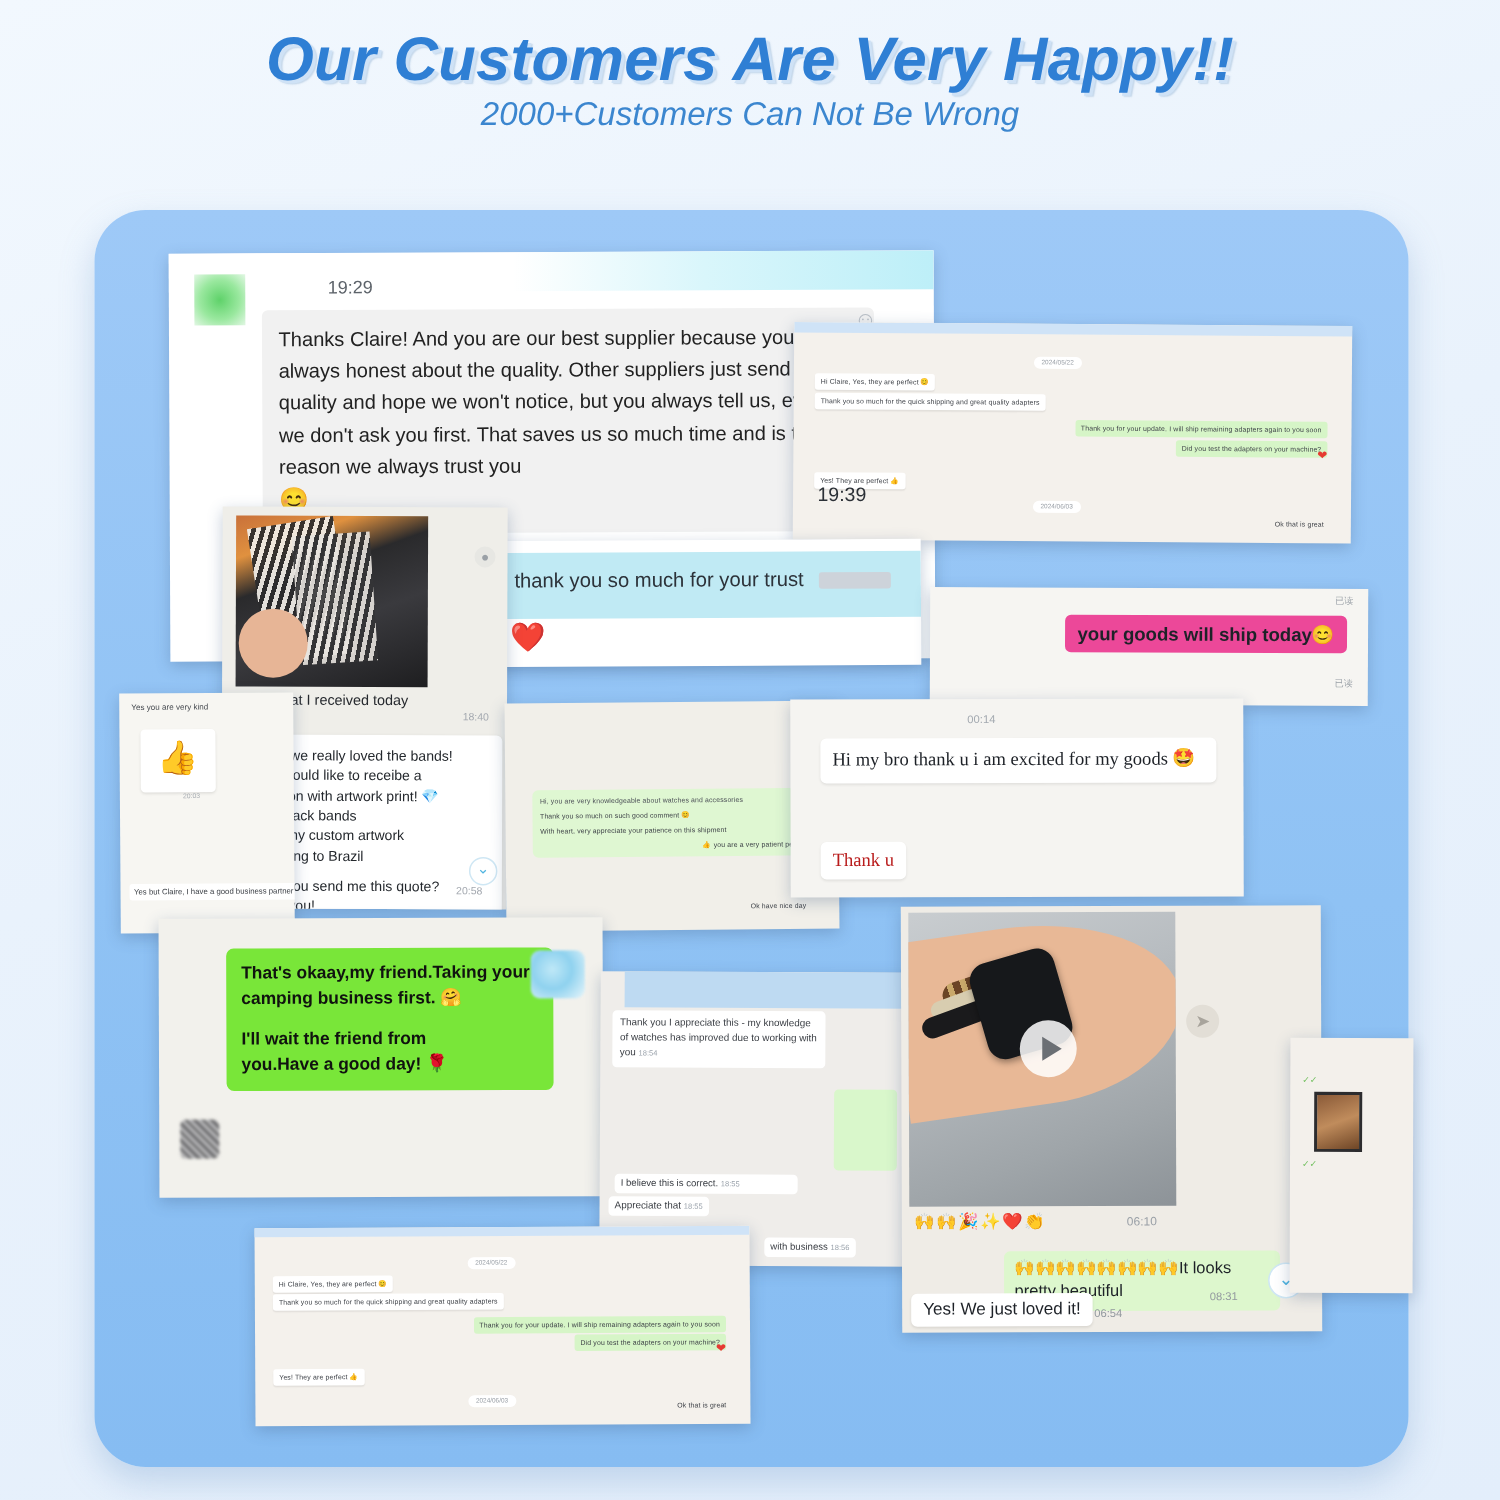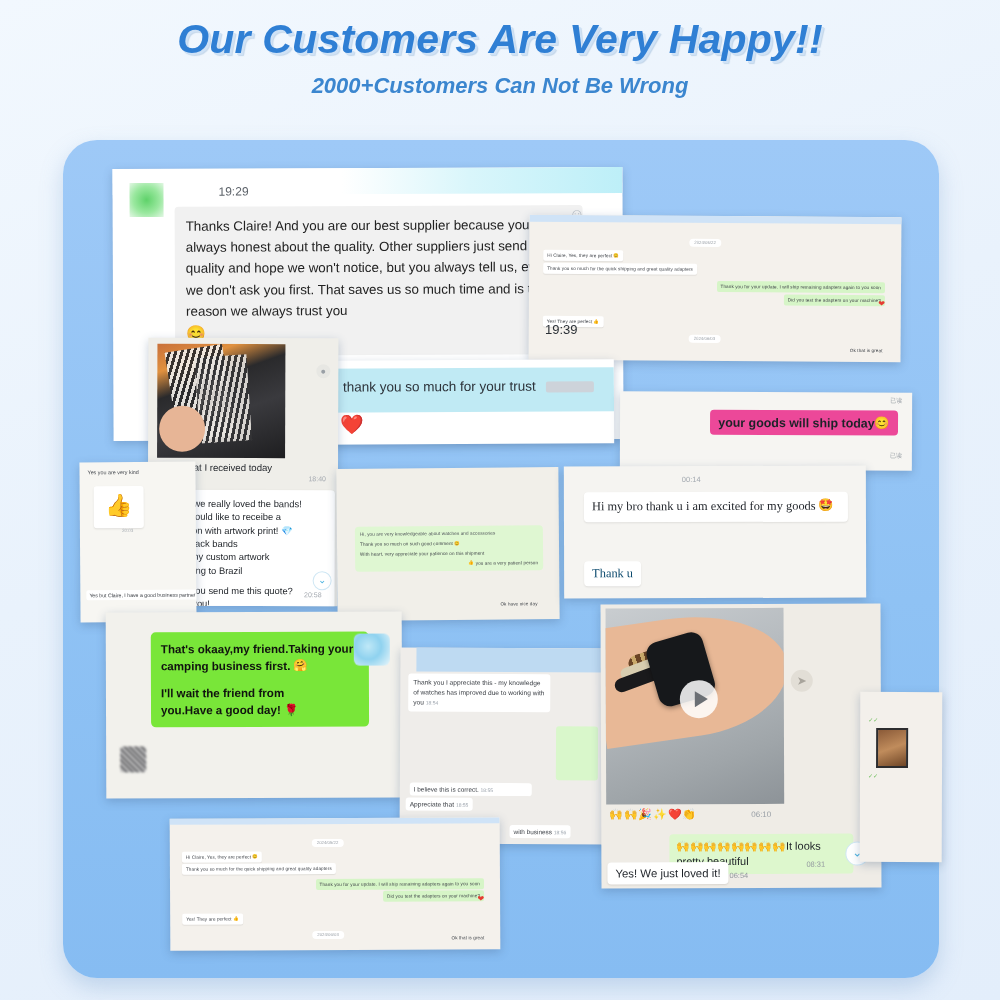--- a/index.html
+++ b/index.html
@@ -8,21 +8,21 @@
     background:linear-gradient(160deg,#f2f8fe 0%,#e9f2fc 45%,#e3eefb 100%);
     font-family:"Liberation Sans", sans-serif;
   }
   .hdr{position:absolute;left:0;top:0;width:1000px;text-align:center;}
   .hdr .t1{
     margin-top:16px;font-size:41px;font-weight:bold;font-style:italic;
     color:#2f7fd4;letter-spacing:.2px;
     text-shadow:2px 2px 0 #cfe2f6, 3px 3px 1px rgba(120,160,200,.35);
   }
   .hdr .t2{
-    margin-top:10px;font-size:22px;font-style:italic;color:#3b86cf;font-weight:700;
+    margin-top:0;font-size:22px;font-style:italic;color:#3b86cf;font-weight:400;
   }
   .panel{
     position:absolute;left:63px;top:140px;width:876px;height:838px;
     background:linear-gradient(180deg,#9ec9f7 0%,#8fc2f4 55%,#86bcf2 100%);
     border-radius:34px;box-shadow:0 10px 22px rgba(120,160,205,.35);
   }
   .card{
     position:absolute;background:#fff;
     box-shadow:0 3px 10px rgba(60,90,130,.30);
     overflow:hidden;
@@ -92,26 +92,26 @@
      padding:8px 10px;font-size:11.6px;line-height:1.46;color:#1b1e22;font-weight:600;box-shadow:0 1px 3px rgba(0,0,0,.10);}
   #c-camp .av2{position:absolute;left:14px;bottom:26px;width:26px;height:26px;border-radius:4px;
      background:repeating-linear-gradient(45deg,#6e6e70 0 2px,#bdbdbe 2px 4px);filter:blur(1px);}
   
   #c-ship{left:620px;top:392px;width:292px;height:78px;transform:rotate(.25deg);background:#f6f5f2;}
   #c-ship .pb{position:absolute;right:14px;top:18px;background:#ec4899;border-radius:4px;padding:5px 8px;
      font-size:12.4px;font-weight:bold;color:#1e2228;}
   #c-ship .m1{position:absolute;right:10px;top:4px;font-size:6px;color:#9aa0a7;}
   #c-ship .m2{position:absolute;right:10px;bottom:10px;font-size:6px;color:#9aa0a7;}
   
-  #c-exc{left:527px;top:466px;width:302px;height:132px;transform:rotate(-.15deg);background:#f5f4f1;margin-left:37px;}
+  #c-exc{left:527px;top:466px;width:302px;height:132px;transform:rotate(-.15deg);background:#f5f4f1;}
   #c-exc .tm{position:absolute;left:118px;top:9px;font-size:7.5px;color:#a3a9b0;}
   #c-exc .b1{position:absolute;left:20px;top:26px;width:248px;background:#fff;border-radius:4px;padding:6px 8px;
      font-size:12.4px;line-height:1.42;color:#1d2127;font-family:Liberation Serif, serif;box-shadow:0 1px 2px rgba(0,0,0,.09);}
   #c-exc .b2{position:absolute;left:20px;bottom:12px;background:#fff;border-radius:4px;padding:5px 8px;
-     font-size:12.4px;color:#0c4a6e;font-family:"Liberation Serif",serif;box-shadow:0 1px 2px rgba(0,0,0,.09);}
+     font-size:12.4px;color:#b91c1c;font-family:"Liberation Serif",serif;box-shadow:0 1px 2px rgba(0,0,0,.09);}
   
   #c-know{left:400px;top:648px;width:210px;height:196px;transform:rotate(.3deg);background:#efedea;}
   #c-know .blue{position:absolute;left:16px;top:0;width:190px;height:24px;background:#bedaf2;}
   #c-know .k1{position:absolute;left:8px;top:26px;width:132px;background:#fff;border-radius:3px;padding:4px 5px;
      font-size:6.6px;line-height:1.5;color:#3a3e44;}
   #c-know .k2{position:absolute;left:10px;bottom:48px;width:114px;background:#fff;border-radius:3px;padding:3px 4px;font-size:6.4px;color:#3a3e44;}
   #c-know .k3{position:absolute;left:6px;bottom:33px;background:#fff;border-radius:3px;padding:3px 4px;font-size:6.6px;color:#3a3e44;}
   #c-know .k4{position:absolute;left:110px;bottom:6px;background:#fff;border-radius:3px;padding:3px 4px;font-size:6.4px;color:#3a3e44;}
   #c-know .grn{position:absolute;right:12px;top:78px;width:42px;height:54px;background:#d9f7cb;border-radius:3px;}
   

